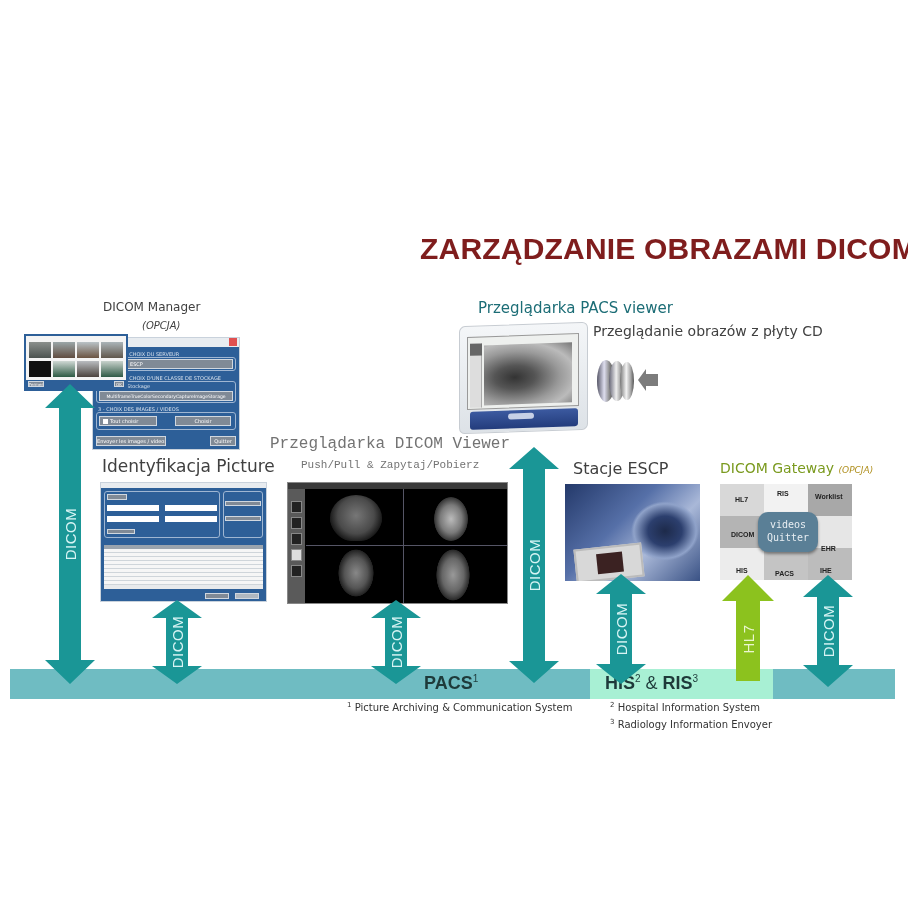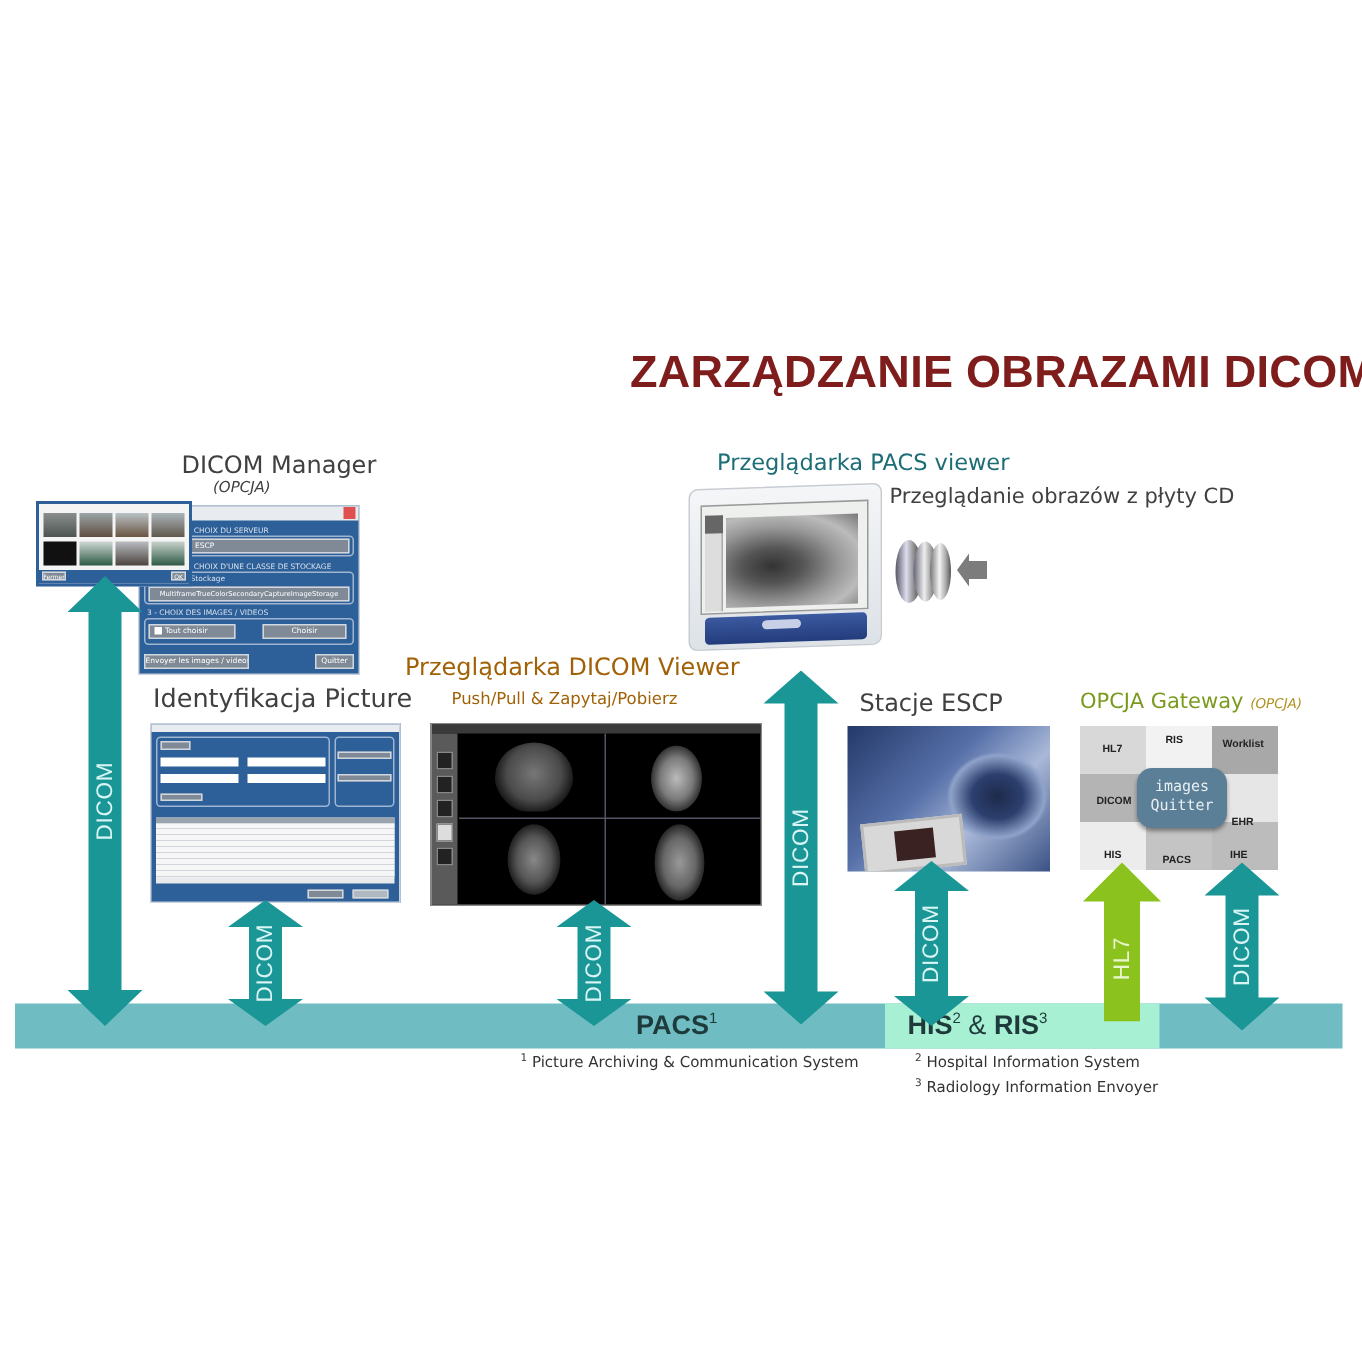--- a/index.html
+++ b/index.html
@@ -4,21 +4,21 @@
 <style>
   * { box-sizing: border-box; margin: 0; padding: 0; }
   html, body { width: 908px; height: 908px; background: #ffffff; overflow: hidden; }
   body { position: relative; font-family: "DejaVu Sans", sans-serif; }
   .abs { position: absolute; }
 
   .main-title { left: 420px; top: 232px; font-size: 30px; font-weight: bold; color: #7f1d1d; letter-spacing: 0.2px; white-space: nowrap; font-family: "Liberation Sans", sans-serif; }
 
   .lbl-gray { color: #404040; white-space: nowrap; }
   .lbl-teal { color: #1c6d76; white-space: nowrap; }
-  .lbl-blue { color: #a16207; white-space: nowrap; }
+  .lbl-blue { color: #737373; white-space: nowrap; font-family: Liberation Mono, monospace; }
   .lbl-green { color: #7a9a1e; white-space: nowrap; }
 
   
   .bus { left: 10px; top: 669px; width: 885px; height: 30px; background: #6fbcc2; }
   .bus-his { left: 590px; top: 669px; width: 183px; height: 30px; background: #a8f0d4; }
   .bus-label { font-family: "Liberation Sans", sans-serif; font-weight: bold; color: #1e3a3a; font-size: 18px; white-space: nowrap; }
   .bus-label sup { font-size: 10px; font-weight: normal; vertical-align: 7px; }
   .footnote { font-size: 10px; color: #333; white-space: nowrap; }
   .footnote sup { font-size: 7px; vertical-align: 4px; }
 
@@ -48,21 +48,21 @@
 
   .photo-mri { position: absolute; background: linear-gradient(135deg,#24396a 0%,#5670a8 40%,#a9b8d8 65%,#3a5285 100%); overflow: hidden; }
   .puzzle { position: absolute; background: #f2f2f2; overflow: hidden; }
   .pz { position: absolute; font-size: 7px; font-weight: bold; color: #222; font-family: "Liberation Sans", sans-serif; }
 </style>
 </head>
 <body>
 
 <div class="abs main-title">ZARZĄDZANIE OBRAZAMI DICOM</div>
 
-<div class="abs lbl-gray" style="left:121px;top:300px;font-size:16px;">DICOM Manager</div>
+<div class="abs lbl-gray" style="left:103px;top:300px;font-size:12px;">DICOM Manager</div>
 <div class="abs lbl-gray" style="left:142px;top:320px;font-size:10px;font-style:italic;">(OPCJA)</div>
 
 <div class="win" style="left:92px;top:337px;width:148px;height:113px;">
   <div class="win-title">
     <span style="position:absolute;right:2px;top:0;width:8px;height:8px;background:#e05050;"></span>
   </div>
   <div class="wtxt" style="left:28px;top:13px;">1 - CHOIX DU SERVEUR</div>
   <div class="wgrp" style="left:3px;top:19px;width:140px;height:14px;"></div>
   <div class="wbtn" style="left:6px;top:21px;width:134px;height:10px;text-align:left;padding-left:30px;">ESCP</div>
   <div class="wtxt" style="left:28px;top:37px;">2 - CHOIX D'UNE CLASSE DE STOCKAGE</div>
@@ -156,40 +156,40 @@
 </svg>
 
 <div class="abs lbl-gray" style="left:573px;top:459px;font-size:16px;">Stacje ESCP</div>
 <div class="photo-mri" style="left:565px;top:484px;width:135px;height:97px;">
   <div style="position:absolute;left:60px;top:12px;width:80px;height:70px;border-radius:50%;background:radial-gradient(#1d2a4a 0%,#2c3f6e 30%,#8fa2c9 55%,transparent 60%);"></div>
   <div style="position:absolute;left:10px;top:62px;width:68px;height:34px;background:#d8d8d8;border:2px solid #bbb;transform:rotate(-6deg);">
     <div style="position:absolute;left:20px;top:5px;width:26px;height:20px;background:#3b2222;"></div>
   </div>
 </div>
 
-<div class="abs lbl-green" style="left:720px;top:460px;font-size:14px;"><span>OPCJA Gateway</span> <span style="font-size:9px;font-style:italic;color:#b09020;">(OPCJA)</span></div>
+<div class="abs lbl-green" style="left:720px;top:460px;font-size:14px;"><span>DICOM Gateway</span> <span style="font-size:9px;font-style:italic;color:#b09020;">(OPCJA)</span></div>
 
 <div class="puzzle" style="left:720px;top:484px;width:132px;height:96px;">
   <div style="position:absolute;left:0;top:0;width:44px;height:32px;background:#d8d8d8;"></div>
   <div style="position:absolute;left:88px;top:0;width:44px;height:32px;background:#a8a8a8;"></div>
   <div style="position:absolute;left:0;top:32px;width:44px;height:32px;background:#b4b4b4;"></div>
   <div style="position:absolute;left:88px;top:32px;width:44px;height:32px;background:#e6e6e6;"></div>
   <div style="position:absolute;left:44px;top:64px;width:44px;height:32px;background:#c4c4c4;"></div>
   <div style="position:absolute;left:0;top:64px;width:44px;height:32px;background:#ececec;"></div>
   <div style="position:absolute;left:88px;top:64px;width:44px;height:32px;background:#bcbcbc;"></div>
   <span class="pz" style="left:15px;top:12px;">HL7</span>
   <span class="pz" style="left:57px;top:6px;">RIS</span>
   <span class="pz" style="left:95px;top:9px;">Worklist</span>
   <span class="pz" style="left:11px;top:47px;">DICOM</span>
   <span class="pz" style="left:101px;top:61px;">EHR</span>
   <span class="pz" style="left:16px;top:83px;">HIS</span>
   <span class="pz" style="left:55px;top:86px;">PACS</span>
   <span class="pz" style="left:100px;top:83px;">IHE</span>
   <div style="position:absolute;left:38px;top:28px;width:60px;height:40px;background:#5a7f96;border-radius:10px;box-shadow:0 2px 3px rgba(0,0,0,0.4);text-align:center;color:#e8eef2;font-size:10px;line-height:13px;padding-top:6px;font-family:'DejaVu Sans Mono',monospace;">
-    <div>images</div>
+    <div>videos</div>
     <div>Quitter</div>
   </div>
 </div>
 
 <div class="abs bus"></div>
 <div class="abs bus-his"></div>
 
 <div class="abs bus-label" style="left:424px;top:673px;"><span>PACS</span><sup>1</sup></div>
 <div class="abs bus-label" style="left:605px;top:673px;"><span>HIS</span><sup>2</sup><span style="font-weight:normal;"> &amp; </span><span>RIS</span><sup>3</sup></div>
 

